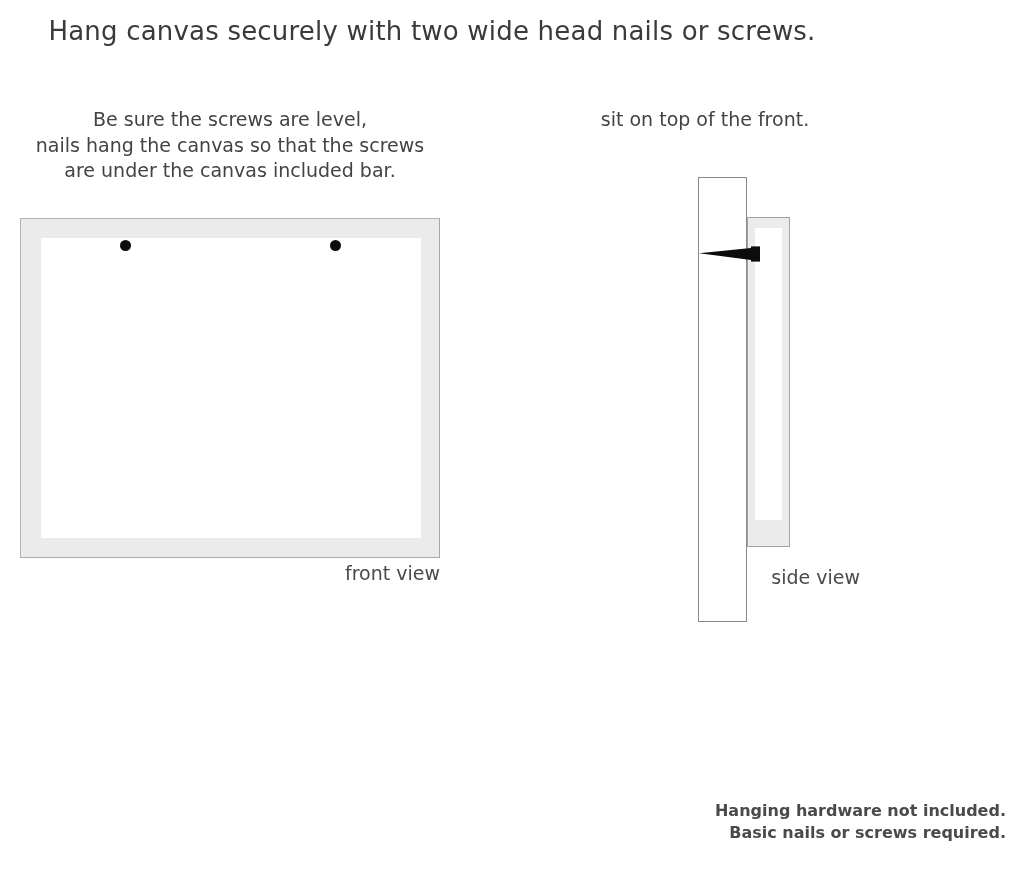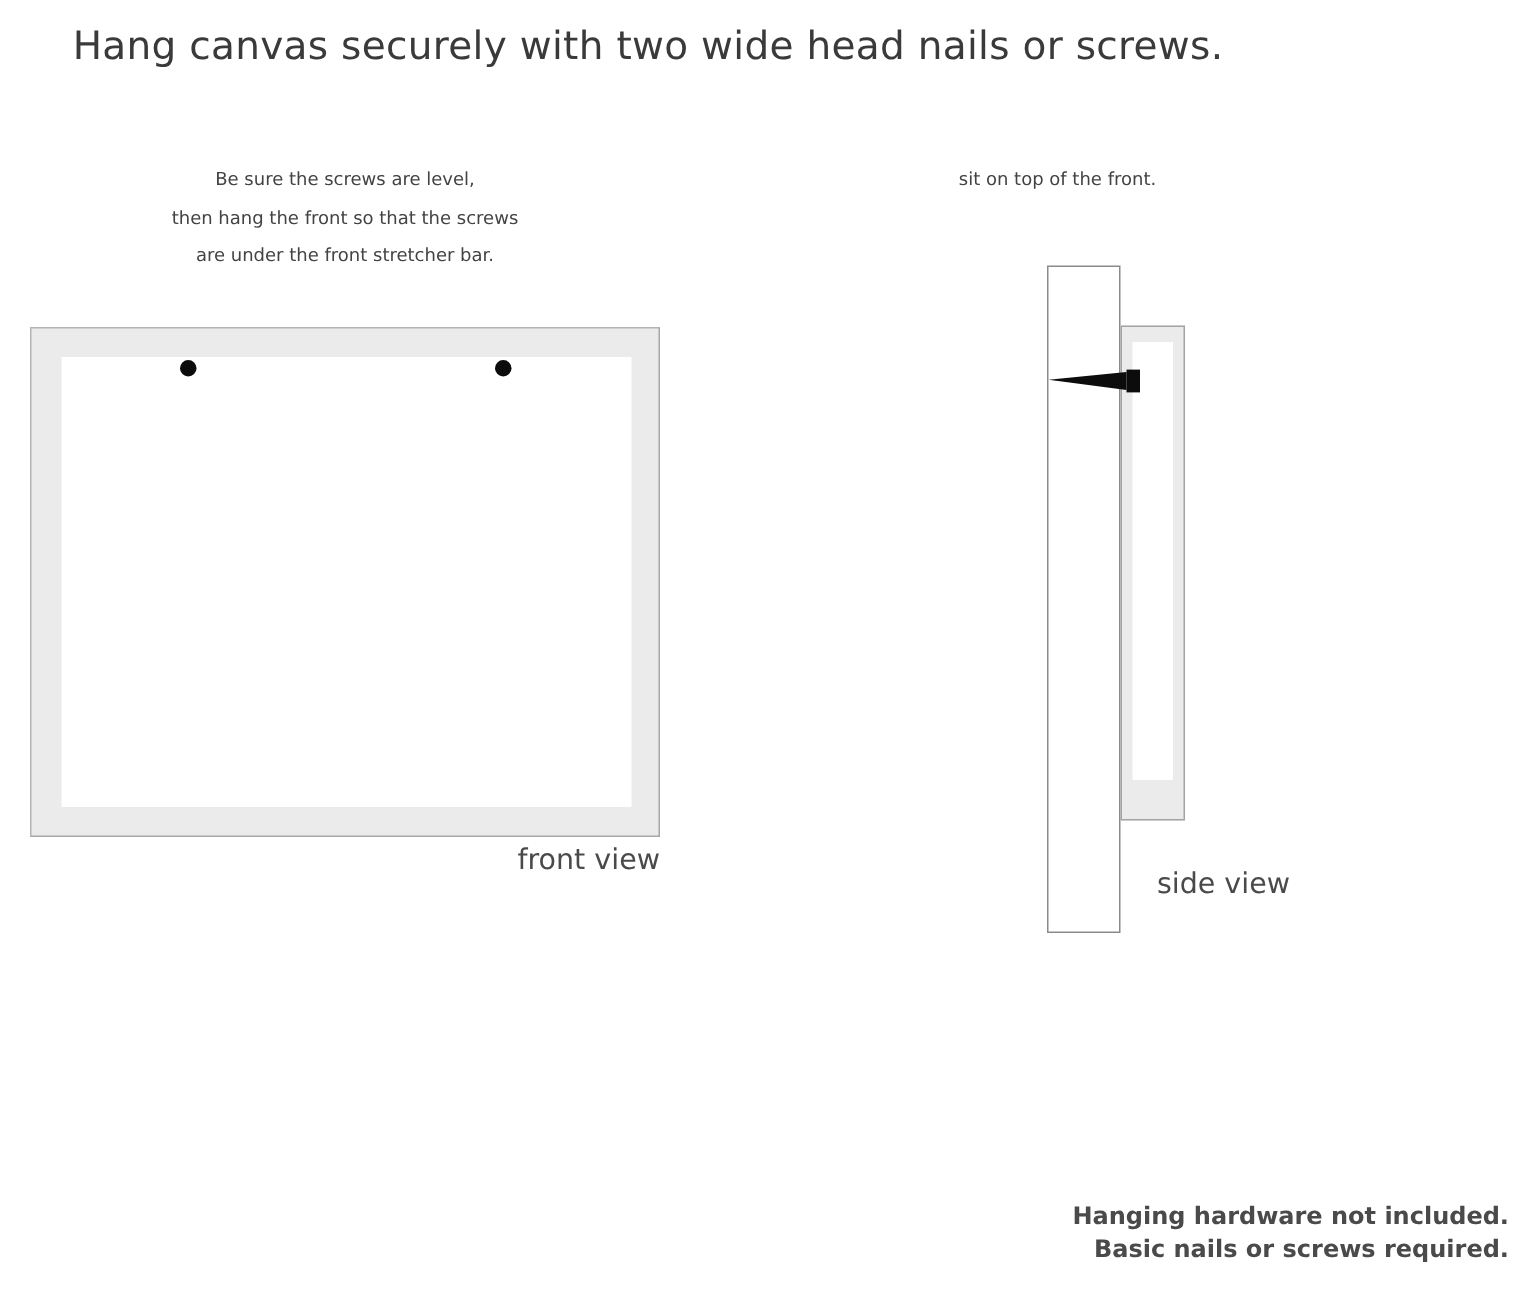--- a/index.html
+++ b/index.html
@@ -29,21 +29,21 @@
     font-weight: 400;
     color: #3a3a3a;
     letter-spacing: 0.2px;
     line-height: 34px;
   }
 
   
   .caption {
     position: absolute;
     text-align: center;
-    font-size: 12px;
+    font-size: 19px;
     font-weight: 400;
     line-height: 25.5px;
     color: #434343;
   }
   .caption-left {
     left: 10px;
     top: 107px;
     width: 440px;
   }
   .caption-right {
@@ -94,21 +94,21 @@
     line-height: 26px;
   }
   .label-front {
     left: 240px;
     top: 560px;
     width: 200px;
     text-align: right;
   }
   .label-side {
     left: 700px;
-    top: 576px;
+    top: 564px;
     width: 160px;
     text-align: right;
   }
 
   
   .side-wall {
     position: absolute;
     left: 698px;
     top: 177px;
     width: 49px;
@@ -161,22 +161,22 @@
   }
   .footer-note .line { display: block; }
 </style>
 </head>
 <body>
 
 <div class="title">Hang canvas securely with two wide head nails or screws.</div>
 
 <div class="caption caption-left">
   <span class="line">Be sure the screws are level,</span>
-  <span class="line">then hang the front so that the screws</span>
-  <span class="line">are under the front stretcher bar.</span>
+  <span class="line">nails hang the canvas so that the screws</span>
+  <span class="line">are under the canvas included bar.</span>
 </div>
 
 <div class="caption caption-right">
   <span class="line">sit on top of the front.</span>
 </div>
 
 <div class="front-frame">
   <div class="front-inner"></div>
   <div class="screw-dot screw-dot-left"></div>
   <div class="screw-dot screw-dot-right"></div>

